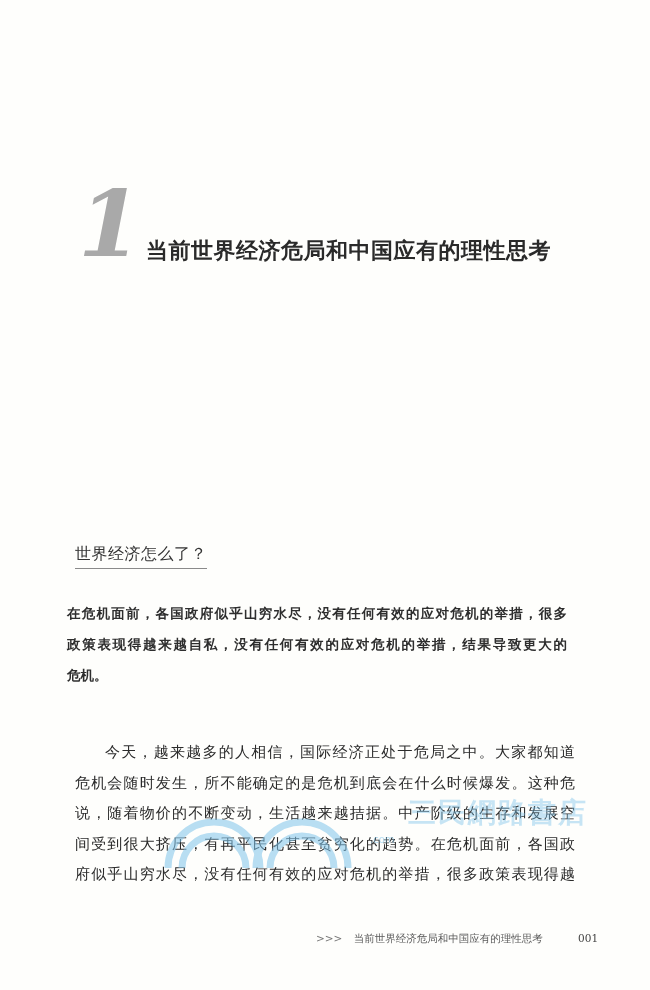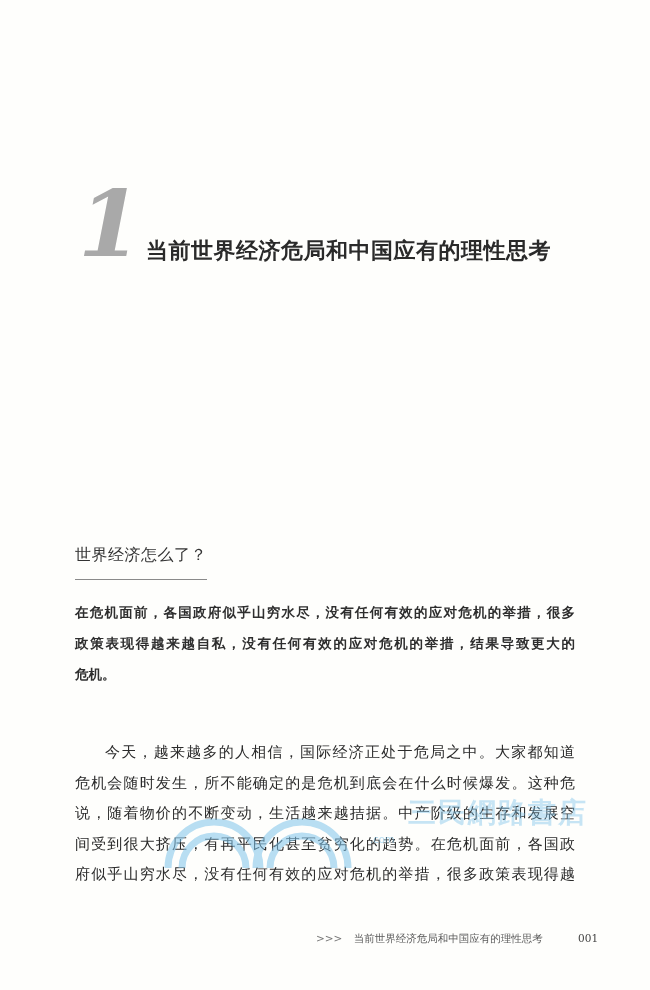--- a/index.html
+++ b/index.html
@@ -42,35 +42,35 @@
       font-size: 22px;
       line-height: 28px;
       color: #2a2a2a;
       letter-spacing: 0.5px;
       white-space: nowrap;
     }
     .section-heading {
       position: absolute;
       left: 75px;
       top: 545px;
-      font-family: Liberation Serif, serif;
+      font-family: Liberation Mono, monospace;
       font-size: 16px;
       line-height: 20px;
       color: #333;
-      padding-bottom: 14px;
+      padding-bottom: 3px;
       border-bottom: 1.5px solid #8a8a8a;
       white-space: nowrap;
       letter-spacing: 0.5px;
     }
     .lead {
       position: absolute;
-      left: 75px;
+      left: 67px;
       top: 598px;
       width: 500px;
-      font-family: Liberation Mono, monospace;
+      font-family: Liberation Sans, sans-serif;
       font-weight: bold;
       font-size: 13.5px;
       line-height: 31px;
       color: #2e2e2e;
     }
     .lead .line, .body-text .line {
       display: block;
       white-space: nowrap;
       text-align: justify;
       text-align-last: justify;

